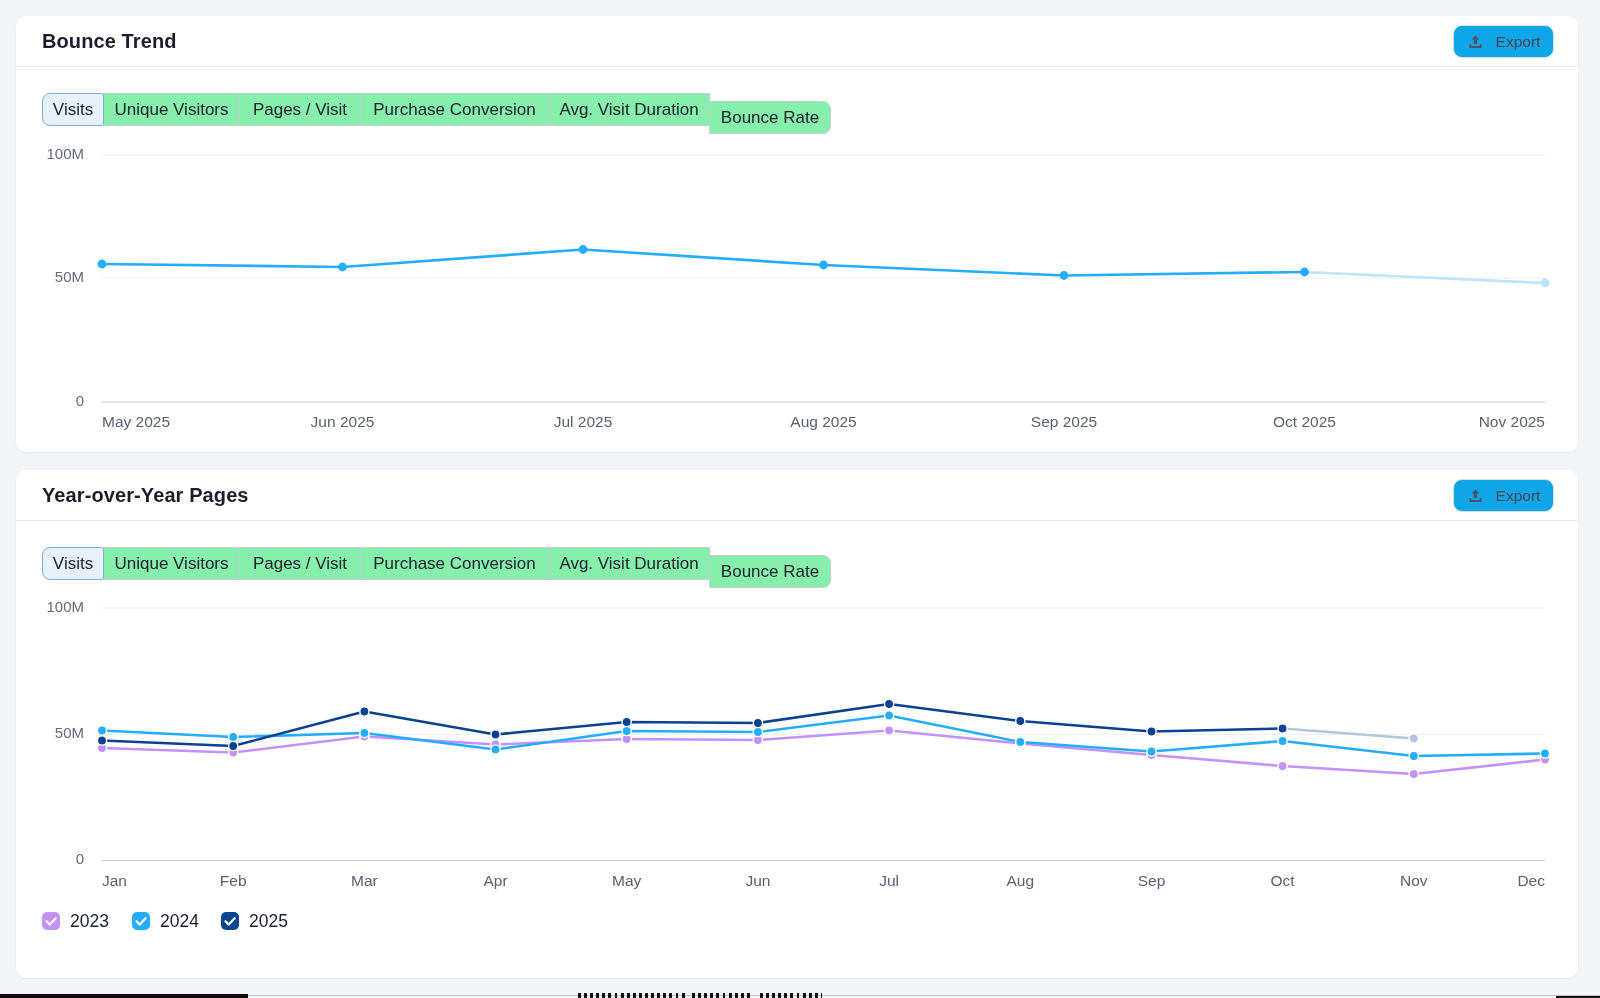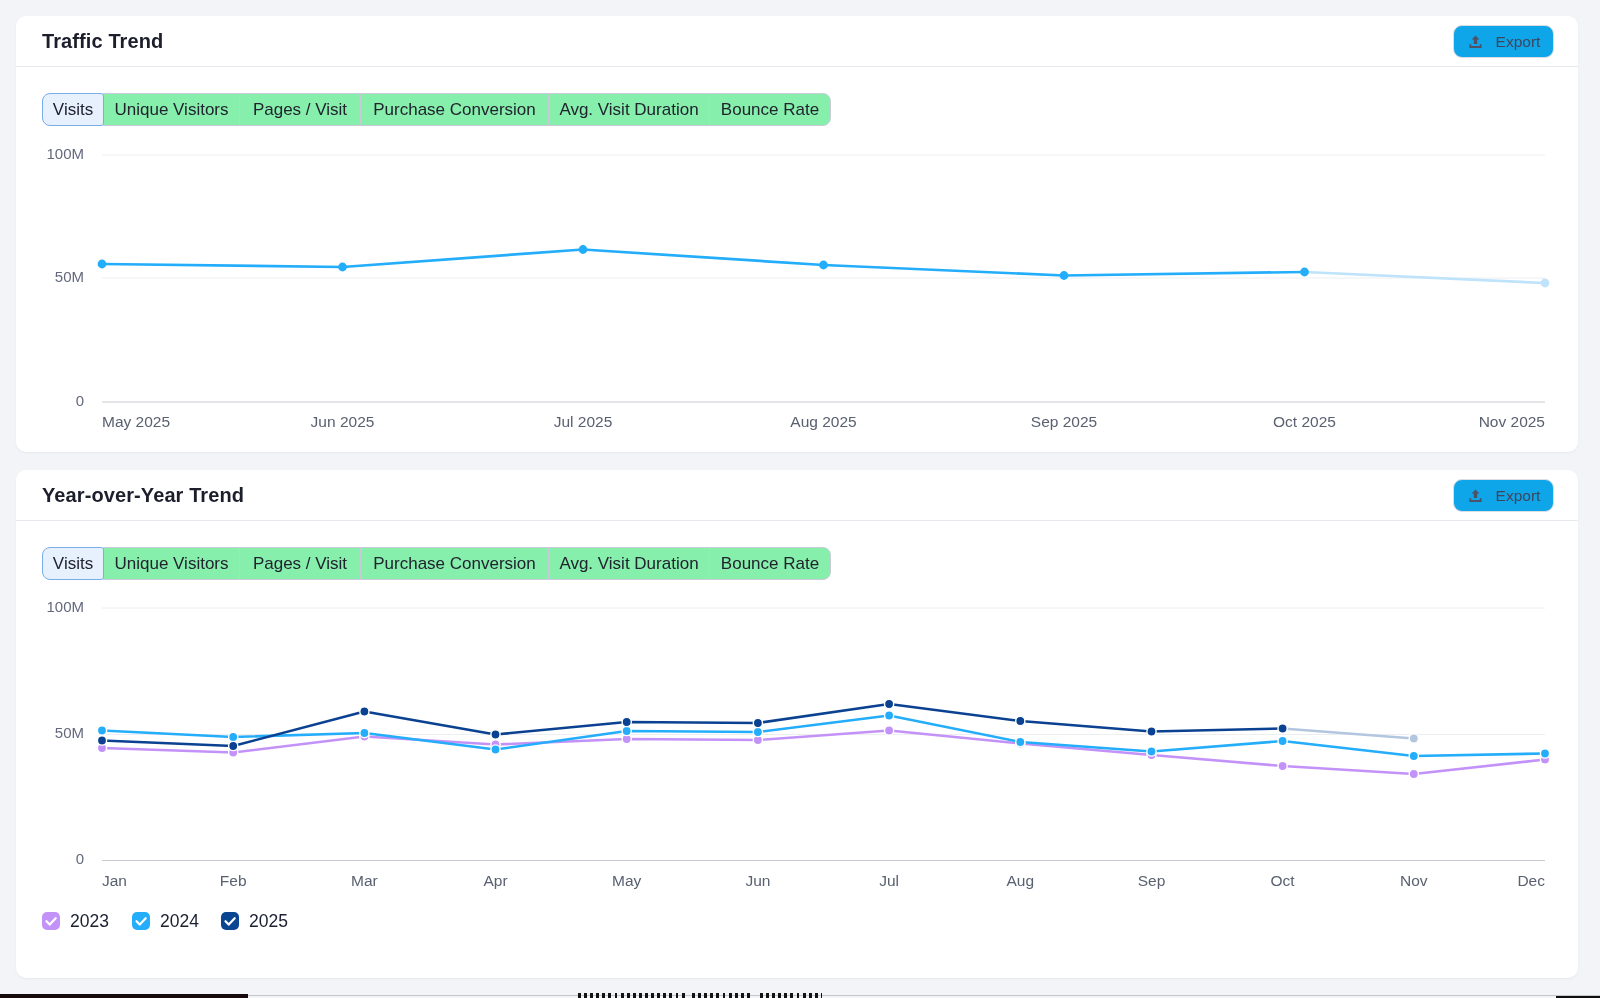--- a/index.html
+++ b/index.html
@@ -6,28 +6,28 @@
 body{width:1600px;height:998px;background:#f3f4f8;font-family:"Liberation Sans",sans-serif;position:relative;overflow:hidden;}
 .card{position:absolute;left:16px;width:1562px;background:#fff;border-radius:10px;box-shadow:0 1px 2px rgba(25,28,50,.06);}
 #card1{top:16px;height:436px;}
 #card2{top:470px;height:508px;}
 .title{position:absolute;left:26px;top:14px;font-size:20px;font-weight:bold;color:#1c1e2b;letter-spacing:.1px;}
 .divider{position:absolute;left:0;right:0;top:50px;height:1px;background:#e8e9ef;}
 .export{position:absolute;right:24px;top:9px;width:101px;height:33px;box-sizing:border-box;background:#0ea5e9;border:1px solid #dcdee5;border-radius:9px;display:flex;align-items:center;justify-content:center;gap:12px;font-size:15.5px;color:#40455a;}
 .tabs{position:absolute;left:26px;top:77px;display:flex;height:33px;}
 .tab{box-sizing:border-box;height:33px;line-height:31px;text-align:center;font-size:17px;color:#21232e;background:#86efac;border:1px solid #c9ccd8;margin-left:-1px;position:relative;}
 .tab.first{margin-left:0;border-radius:8px 0 0 8px;}
-.tab.last{border-radius:0 8px 8px 0;}
+.tab.last{border-radius:0 8px 8px 0;margin-top:8px;}
 .tab.active{background:#e7f1fd;border-color:#78ade5;border-radius:8px 3px 3px 8px;z-index:2;}
 svg.chart{position:absolute;left:0;top:0;}
 </style>
 </head>
 <body>
 <div class="card" id="card1">
-<div class="title">Traffic Trend</div>
+<div class="title">Bounce Trend</div>
 <div class="export"><svg width="17" height="17" viewBox="0 0 17 17" style="position:static">
 <path d="M8.5 2.4 L12.4 6.5 H10.2 V10.9 H6.8 V6.5 H4.6 Z" fill="#4d5264"></path>
 <path d="M3.3 11.3 V14 H13.7 V11.3" fill="none" stroke="#4d5264" stroke-width="1.8"></path>
 </svg> Export</div>
 <div class="divider"></div>
 <div class="tabs">
 <div class="tab first active" style="width:62px;">Visits</div>
 <div class="tab" style="width:137px;">Unique Visitors</div>
 <div class="tab" style="width:122px;">Pages / Visit</div>
 <div class="tab" style="width:189px;">Purchase Conversion</div>
@@ -53,21 +53,21 @@
 <circle cx="86.0" cy="248" r="4.4" fill="#24adfa"></circle>
 <circle cx="326.5" cy="251" r="4.4" fill="#24adfa"></circle>
 <circle cx="567.0" cy="233.5" r="4.4" fill="#24adfa"></circle>
 <circle cx="807.5" cy="249" r="4.4" fill="#24adfa"></circle>
 <circle cx="1048.0" cy="259.5" r="4.4" fill="#24adfa"></circle>
 <circle cx="1288.5" cy="256" r="4.4" fill="#24adfa"></circle>
 <circle cx="1529.0" cy="267" r="4.4" fill="#bee3fb"></circle>
 </svg>
 </div>
 <div class="card" id="card2">
-<div class="title">Year-over-Year Trend</div>
+<div class="title">Year-over-Year Pages</div>
 <div class="export"><svg width="17" height="17" viewBox="0 0 17 17" style="position:static">
 <path d="M8.5 2.4 L12.4 6.5 H10.2 V10.9 H6.8 V6.5 H4.6 Z" fill="#4d5264"></path>
 <path d="M3.3 11.3 V14 H13.7 V11.3" fill="none" stroke="#4d5264" stroke-width="1.8"></path>
 </svg> Export</div>
 <div class="divider"></div>
 <div class="tabs">
 <div class="tab first active" style="width:62px;">Visits</div>
 <div class="tab" style="width:137px;">Unique Visitors</div>
 <div class="tab" style="width:122px;">Pages / Visit</div>
 <div class="tab" style="width:189px;">Purchase Conversion</div>

